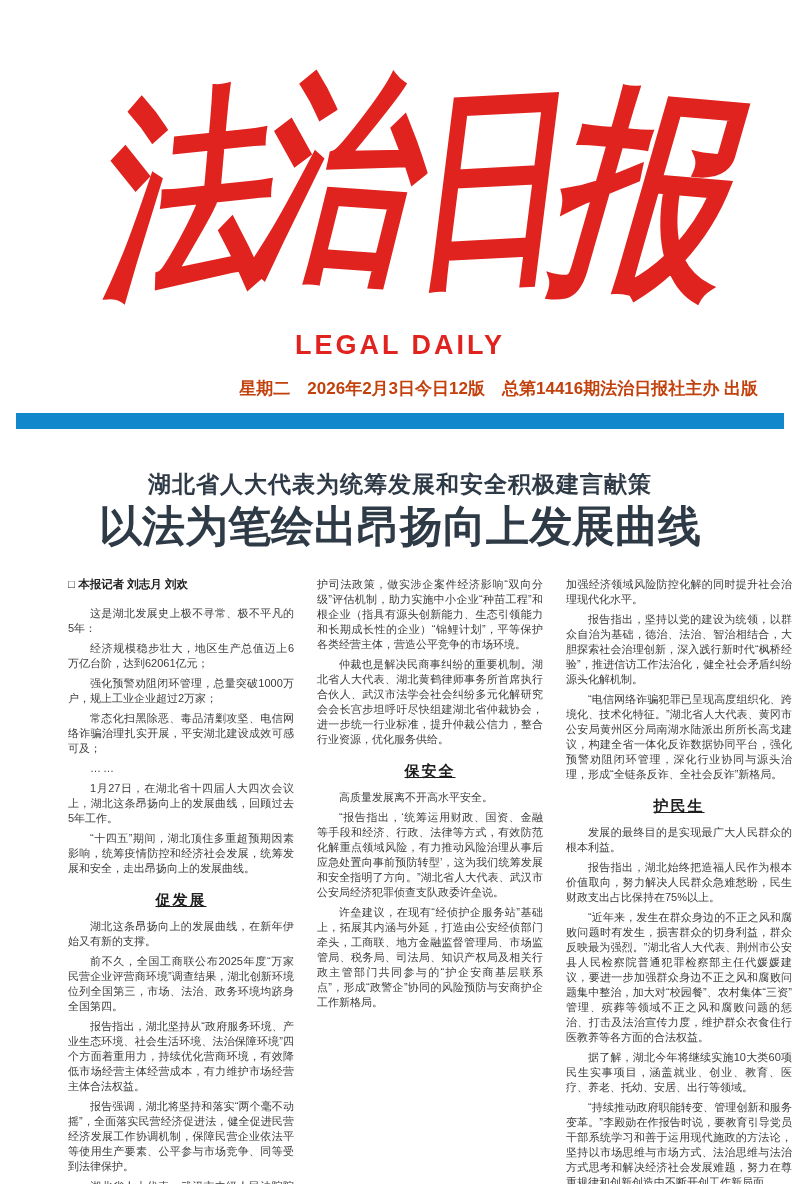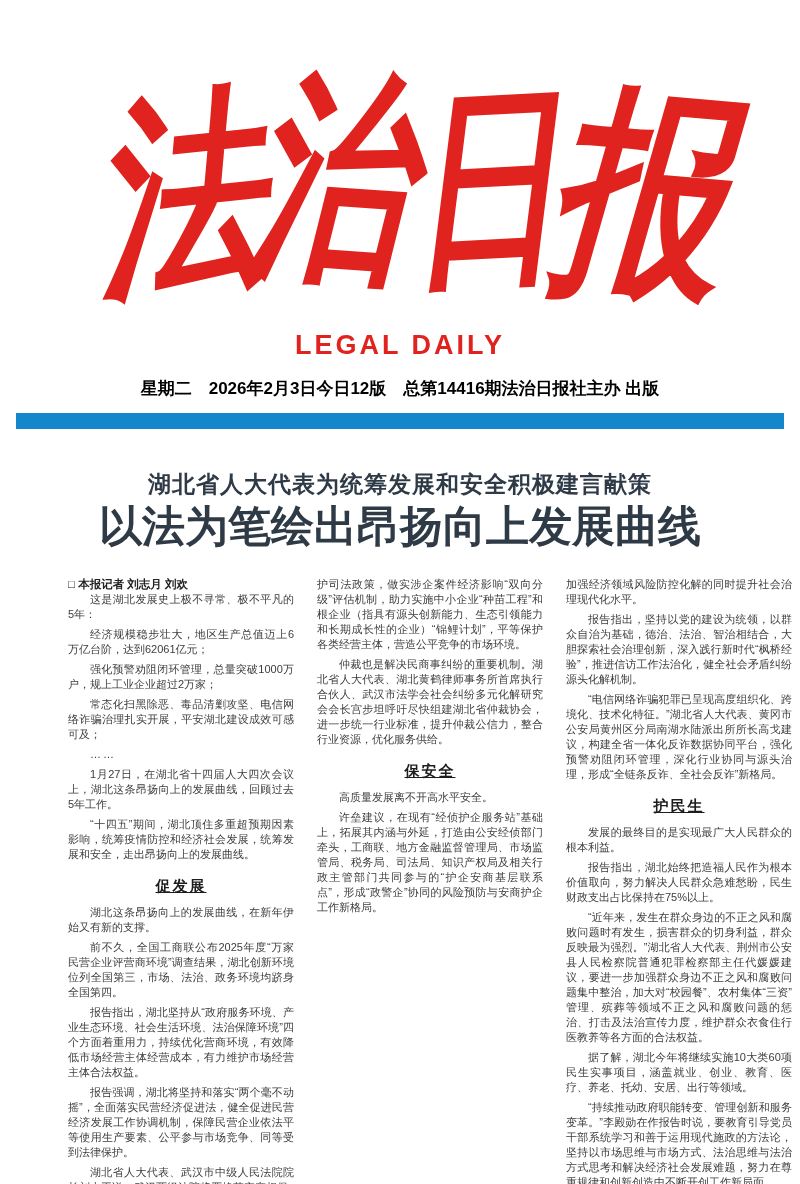--- a/index.html
+++ b/index.html
@@ -21,23 +21,23 @@
   .cal-char:nth-child(1){ transform:rotate(-6deg) scale(1.00,1.28) translateY(8px); }
   .cal-char:nth-child(2){ transform:rotate(4deg)  scale(0.94,1.34) translateY(-6px); }
   .cal-char:nth-child(3){ transform:rotate(-3deg) scale(0.90,1.26) translateY(2px); }
   .cal-char:nth-child(4){ transform:rotate(5deg)  scale(1.04,1.34) translateY(6px); }
   .masthead-en {
     margin-top:10px; color:#e0231e; font-size:27px; font-weight:bold;
     letter-spacing:3px;
   }
   
   .dateline {
-    display:flex; justify-content:center; align-items:center;
-    padding:0 62px; margin-top:16px;
-    font-size:17px; font-weight:bold; color:#000000;
+    display:flex; justify-content:flex-end; align-items:center;
+    padding:0 42px; margin-top:16px;
+    font-size:17px; font-weight:bold; color:#c2410c;
   }
   
   .blue-bar { height:16px; margin:13px 16px 0 16px; background:#1287cb; }
   
   .kicker {
     margin-top:40px; text-align:center;
     font-size:23px; font-weight:bold; color:#2f3a47; letter-spacing:1px;
   }
   .headline {
     margin-top:2px; text-align:center;
@@ -51,21 +51,21 @@
   }
   .col {
     width:226px; flex:0 0 226px; overflow:hidden;
     font-size:11px; line-height:15px; color:#3c3c3c;
     text-align:justify; text-justify:inter-ideograph;
   }
   .col p.para { text-indent:2em; margin-bottom:5px; }
   .col p.cont { text-indent:0; margin-bottom:5px; }
   .col p.ellipsis { text-indent:2em; margin-bottom:5px; letter-spacing:2px; }
   .col .byline {
-    font-weight:bold; color:#222; font-size:11.5px; 
+    font-weight:bold; color:#222; font-size:11.5px; margin-bottom:14px;
     text-indent:0;
   }
   .col h3.heading {
     text-align:center; font-size:15px; font-weight:bold; color:#1d1d1d;
     margin:16px 0 12px 0; letter-spacing:2px;text-decoration:underline;
   }
 </style>
 </head>
 <body>
 
@@ -105,20 +105,21 @@
           <p class="para">前不久，全国工商联公布2025年度“万家民营企业评营商环境”调查结果，湖北创新环境位列全国第三，市场、法治、政务环境均跻身全国第四。</p>
           <p class="para">报告指出，湖北坚持从“政府服务环境、产业生态环境、社会生活环境、法治保障环境”四个方面着重用力，持续优化营商环境，有效降低市场经营主体经营成本，有力维护市场经营主体合法权益。</p>
           <p class="para">报告强调，湖北将坚持和落实“两个毫不动摇”，全面落实民营经济促进法，健全促进民营经济发展工作协调机制，保障民营企业依法平等使用生产要素、公平参与市场竞争、同等受到法律保护。</p>
           <p class="para">湖北省人大代表、武汉市中级人民法院院长刘太平说，武汉两级法院将严格落实产权保</p>
         </div>
       <div class="col">
           <p class="cont">护司法政策，做实涉企案件经济影响“双向分级”评估机制，助力实施中小企业“种苗工程”和根企业（指具有源头创新能力、生态引领能力和长期成长性的企业）“锦鲤计划”，平等保护各类经营主体，营造公平竞争的市场环境。</p>
           <p class="para">仲裁也是解决民商事纠纷的重要机制。湖北省人大代表、湖北黄鹤律师事务所首席执行合伙人、武汉市法学会社会纠纷多元化解研究会会长宫步坦呼吁尽快组建湖北省仲裁协会，进一步统一行业标准，提升仲裁公信力，整合行业资源，优化服务供给。</p>
           <h3 class="heading">保安全</h3>
           <p class="para">高质量发展离不开高水平安全。</p>
+          <p class="para">“报告指出，‘统筹运用财政、国资、金融等手段和经济、行政、法律等方式，有效防范化解重点领域风险，有力推动风险治理从事后应急处置向事前预防转型’，这为我们统筹发展和安全指明了方向。”湖北省人大代表、武汉市公安局经济犯罪侦查支队政委许垒说。</p>
           <p class="para">许垒建议，在现有“经侦护企服务站”基础上，拓展其内涵与外延，打造由公安经侦部门牵头，工商联、地方金融监督管理局、市场监管局、税务局、司法局、知识产权局及相关行政主管部门共同参与的“护企安商基层联系点”，形成“政警企”协同的风险预防与安商护企工作新格局。</p>
         </div>
       <div class="col">
           <p class="cont">加强经济领域风险防控化解的同时提升社会治理现代化水平。</p>
           <p class="para">报告指出，坚持以党的建设为统领，以群众自治为基础，德治、法治、智治相结合，大胆探索社会治理创新，深入践行新时代“枫桥经验”，推进信访工作法治化，健全社会矛盾纠纷源头化解机制。</p>
           <p class="para">“电信网络诈骗犯罪已呈现高度组织化、跨境化、技术化特征。”湖北省人大代表、黄冈市公安局黄州区分局南湖水陆派出所所长高戈建议，构建全省一体化反诈数据协同平台，强化预警劝阻闭环管理，深化行业协同与源头治理，形成“全链条反诈、全社会反诈”新格局。</p>
           <h3 class="heading">护民生</h3>
           <p class="para">发展的最终目的是实现最广大人民群众的根本利益。</p>
           <p class="para">报告指出，湖北始终把造福人民作为根本价值取向，努力解决人民群众急难愁盼，民生财政支出占比保持在75%以上。</p>
           <p class="para">“近年来，发生在群众身边的不正之风和腐败问题时有发生，损害群众的切身利益，群众反映最为强烈。”湖北省人大代表、荆州市公安县人民检察院普通犯罪检察部主任代媛媛建议，要进一步加强群众身边不正之风和腐败问题集中整治，加大对“校园餐”、农村集体“三资”管理、殡葬等领域不正之风和腐败问题的惩治、打击及法治宣传力度，维护群众衣食住行医教养等各方面的合法权益。</p>

